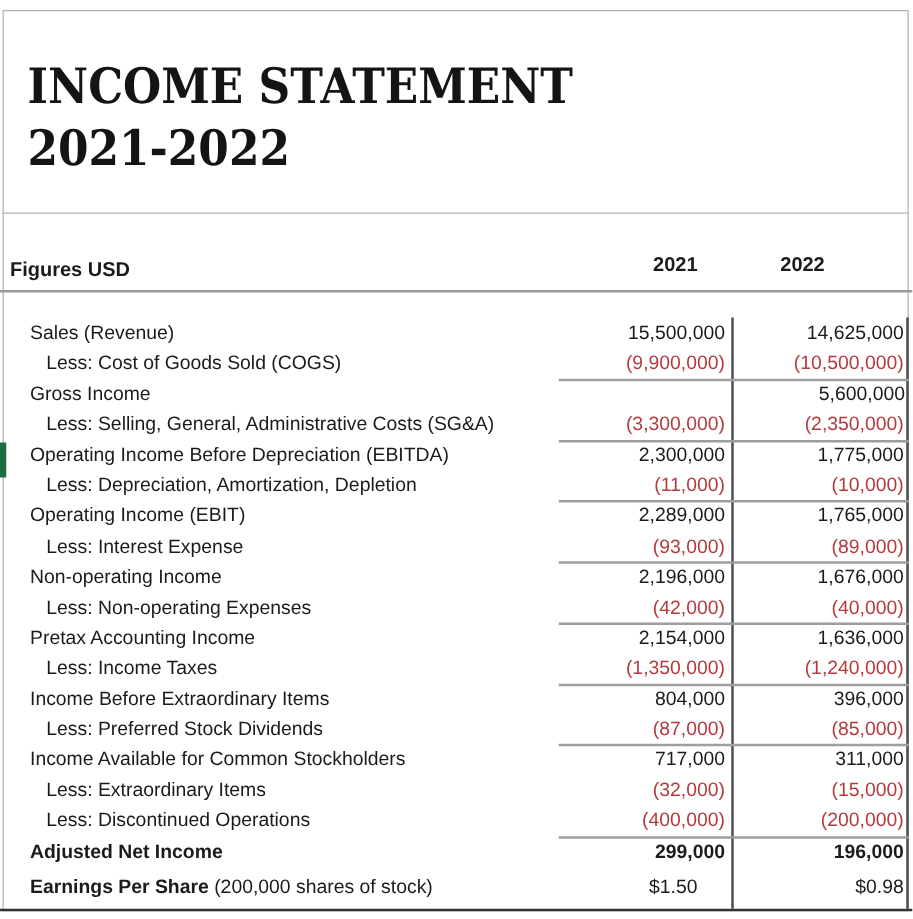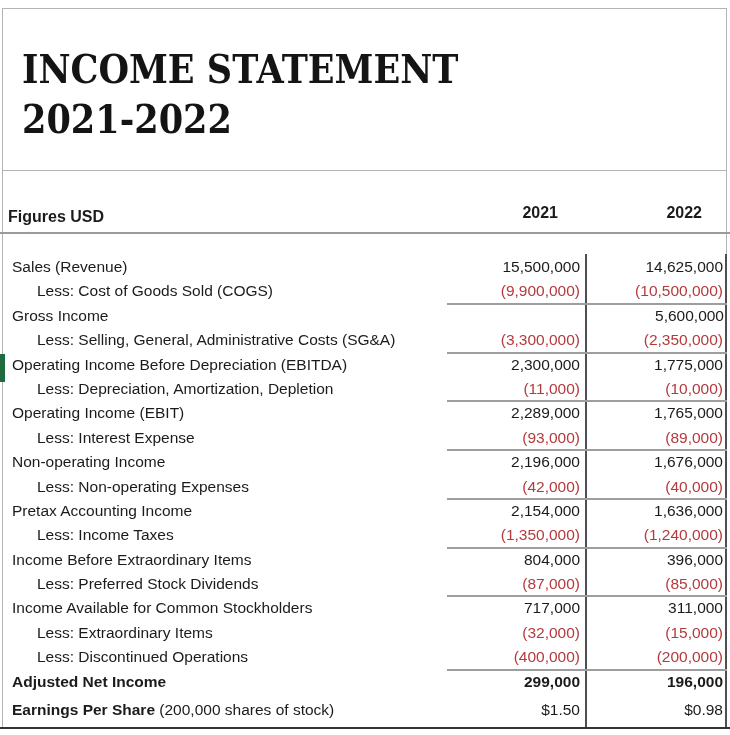--- a/index.html
+++ b/index.html
@@ -23,39 +23,39 @@
     position:absolute; left:22px; top:44px;
     font-family:"DejaVu Serif", serif; font-weight:bold;
     font-size:39px; line-height:50px; color:#141414;
     transform:scaleX(0.9); transform-origin:left top; white-space:nowrap;
   }
 
   
   .header-row { position:absolute; left:0; top:204px; width:730px; height:26px; font-size:16px; font-weight:bold; }
   .figures-label { position:absolute; left:8px; top:4px; }
   .col-head-1 { position:absolute; left:440px; top:0; width:118px; text-align:right; }
-  .col-head-2 { position:absolute; left:582px; top:0; width:120px; text-align:right; }
+  .col-head-2 { position:absolute; left:582px; top:0; width:120px; text-align:center; }
 
   
   .rows { position:absolute; left:0; top:255px; width:730px; }
   .row  { display:flex; height:24.4px; line-height:24.4px; font-size:15.5px; position:relative; }
   .row.rule-above::before {
     content:""; position:absolute; left:447px; right:3px; top:-1px;
     border-top:2px solid #9e9e9e;
   }
   .row.bold { font-weight:bold; }
-  .lbl { flex:1; padding-left:12px; white-space:nowrap; overflow:hidden; }
+  .lbl { flex:1; padding-left:24px; white-space:nowrap; overflow:hidden; }
   .lbl.indent { padding-left:37px; }
   .val { text-align:right; white-space:nowrap; }
   .v1  { width:136px; padding-right:6px; }
   .v2  { width:137px; padding-right:7px; }
   .neg { color:var(--neg,#b43a3d); }
 
   
-  .eps-row { margin-top:4px; }
+  .eps-row { margin-top:4px;gap:22px; }
   .eps-row .val { font-weight:normal; }
   .eps-bold { font-weight:bold; }
 </style>
 </head>
 <body style="--neg: #b43a3d; --green: #1e6b3f;">
 
 <div class="outer-border"></div>
 <div class="title-sep"></div>
 <div class="header-underline"></div>
 <div class="vline-mid"></div>

